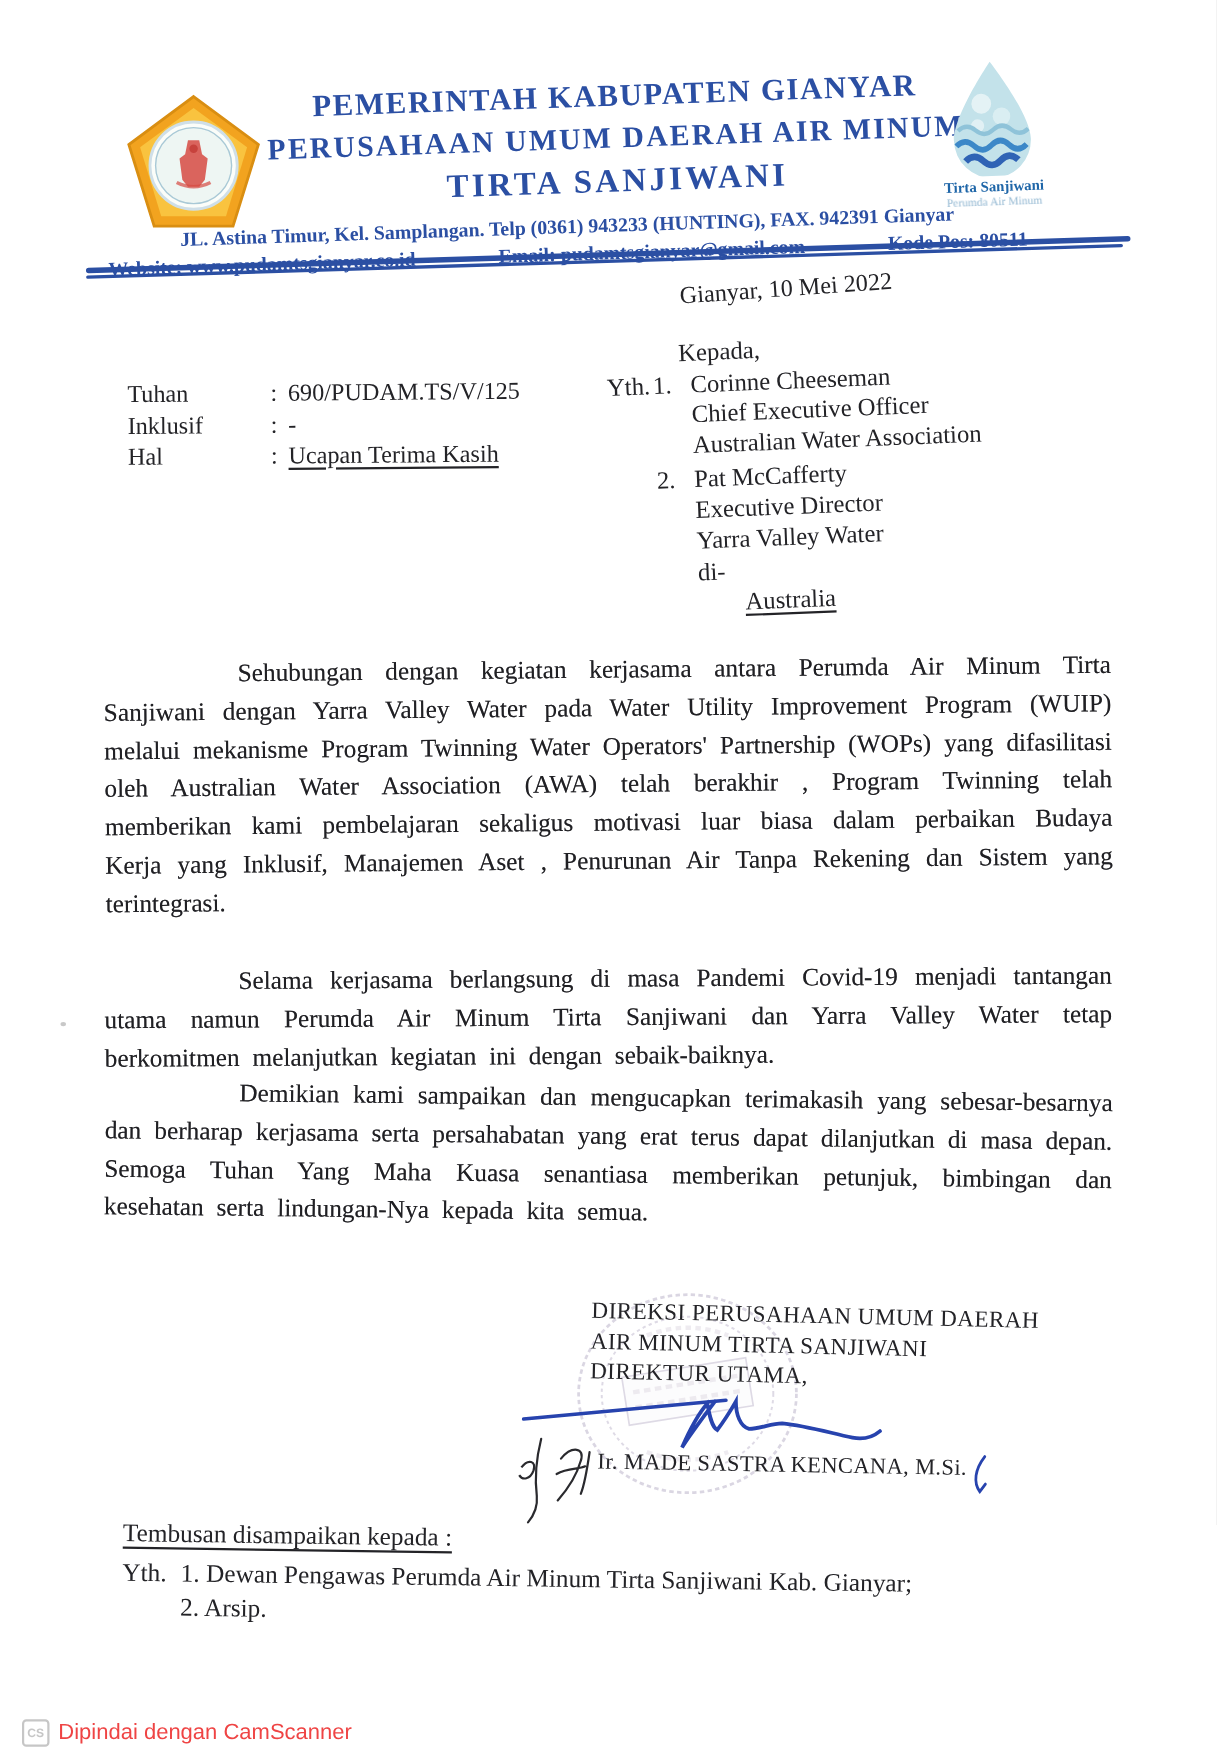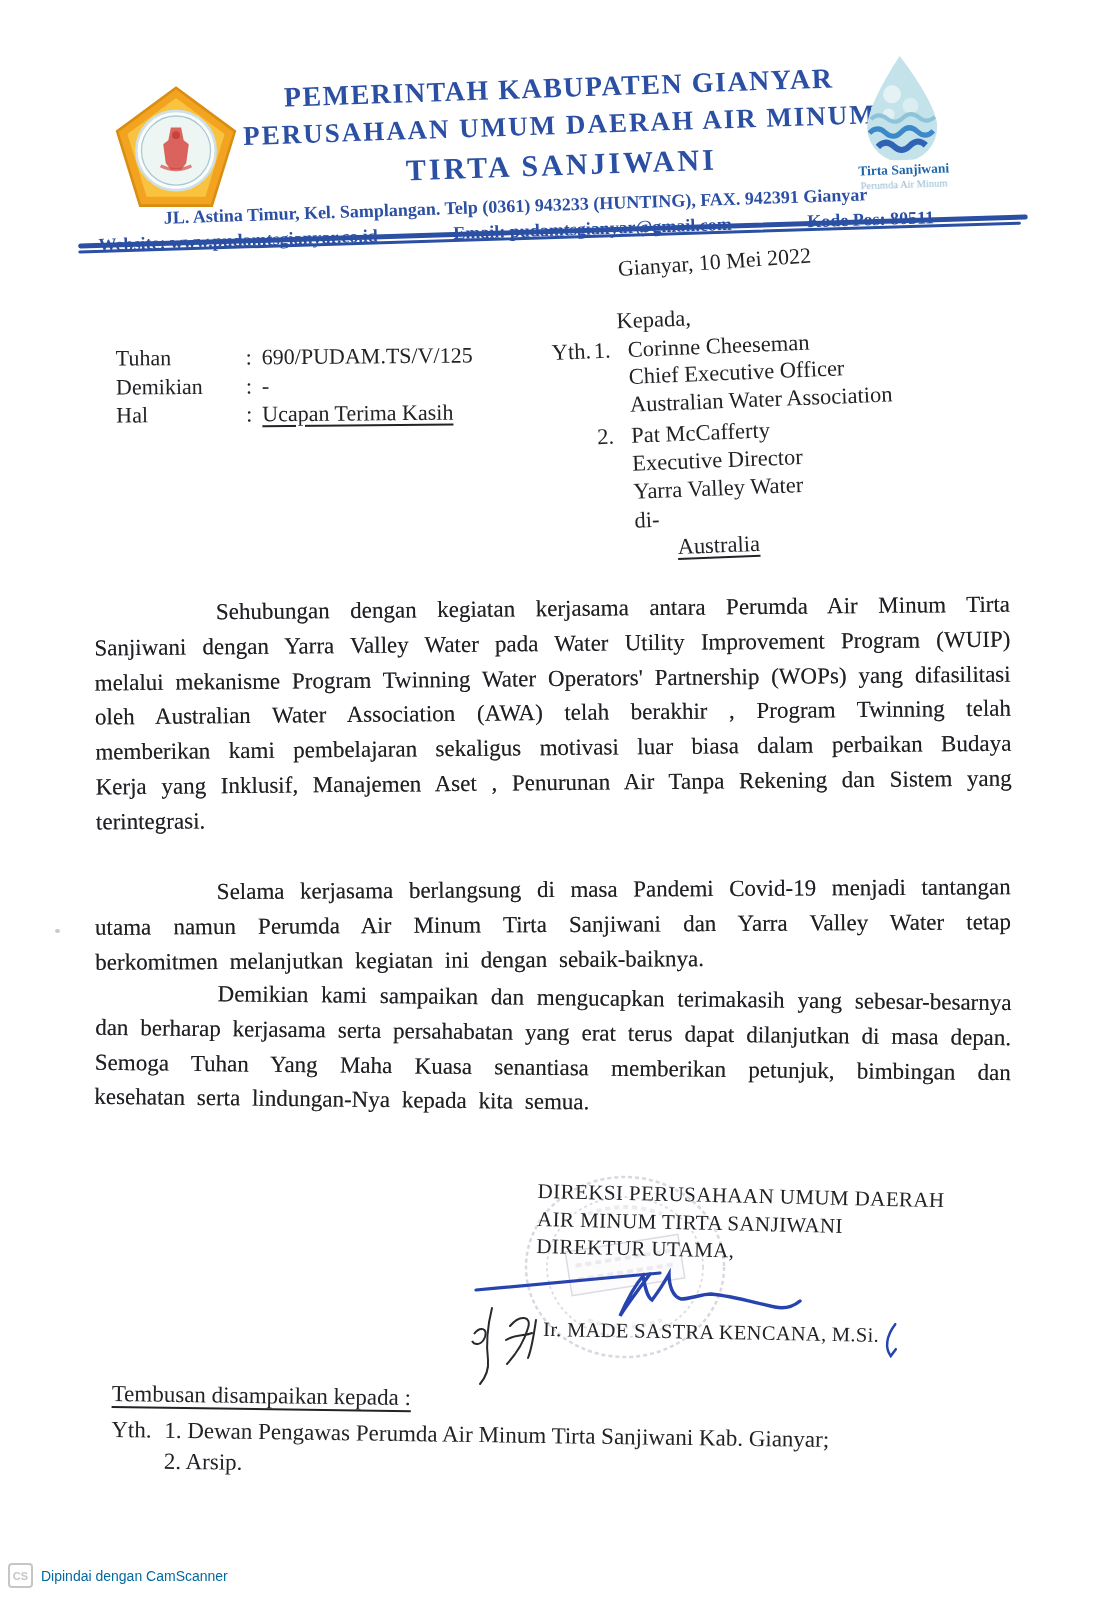--- a/index.html
+++ b/index.html
@@ -64,23 +64,23 @@
   .sig-initials{position:absolute;left:462px;top:1300px;}
   .sig-name{position:absolute;left:543px;top:1318px;font-size:20.5px;letter-spacing:.3px;transform:rotate(1deg);transform-origin:left center;display:flex;align-items:flex-start;white-space:nowrap;}
   .sig-flourish{margin-left:3px;margin-top:-2px;}
   
   .cc{position:absolute;left:112px;top:1378px;font-size:23px;line-height:31px;transform:rotate(.8deg);transform-origin:left top;}
   .cc-head{text-decoration:underline;text-underline-offset:5px;}
   .cc-row{display:flex;margin-top:5px;}
   .cc-yth{width:53px;flex:none;}
   .cc-item2{margin-left:53px;}
   
-  .wm{position:absolute;left:8px;top:1563px;display:flex;align-items:center;gap:8px;font-family:"Liberation Sans",sans-serif;}
+  .wm{position:absolute;left:20px;top:1563px;display:flex;align-items:center;gap:8px;font-family:"Liberation Sans",sans-serif;}
   .cs-box{width:21px;height:21px;border:2px solid #c6c6c6;border-radius:4px;color:#c6c6c6;font-size:11px;font-weight:bold;display:flex;align-items:center;justify-content:center;}
-  .wm-text{font-size:14px;color:#0369a1;}
+  .wm-text{font-size:20px;color:#ef4444;}
   .speck{position:absolute;left:55px;top:929px;width:5px;height:4px;background:#9a9a9a;border-radius:50%;opacity:.55;}
 </style>
 </head>
 <body>
 
 <div class="page">
 
   <div class="lh-emblem">
     <svg width="128" height="128" viewBox="0 0 100 100">
       <polygon points="50,3 96,37 78,95 22,95 4,37" fill="#f2a31f" stroke="#d98e12" stroke-width="2"></polygon>
@@ -163,21 +163,21 @@
     </div>
   </div>
 
   <div class="meta">
     <div class="m-row">
       <span class="m-label">Tuhan</span>
       <span class="m-sep">:</span>
       <span>690/PUDAM.TS/V/125</span>
     </div>
     <div class="m-row">
-      <span class="m-label">Demikian</span>
+      <span class="m-label">Inklusif</span>
       <span class="m-sep">:</span>
       <span>-</span>
     </div>
     <div class="m-row">
       <span class="m-label">Hal</span>
       <span class="m-sep">:</span>
       <span class="m-underline">Ucapan Terima Kasih</span>
     </div>
   </div>
 

